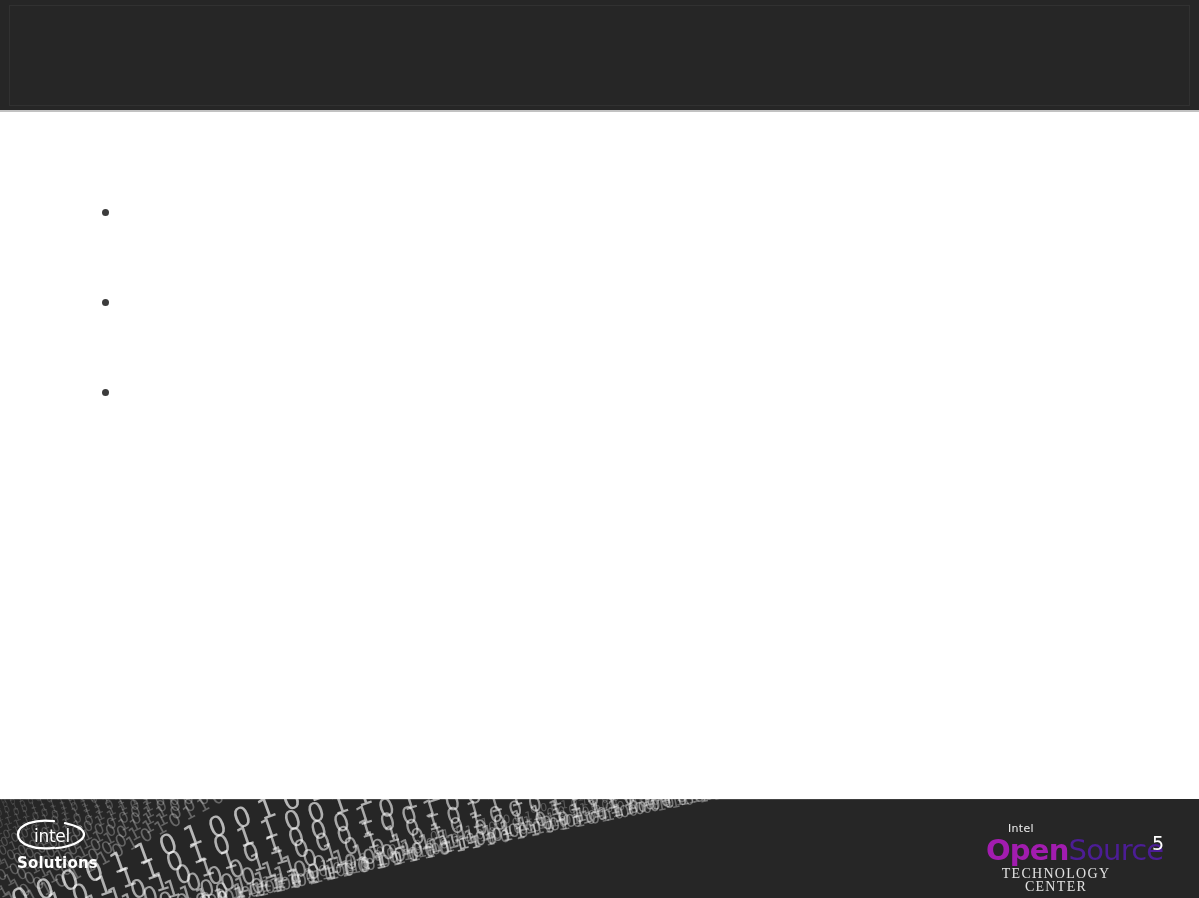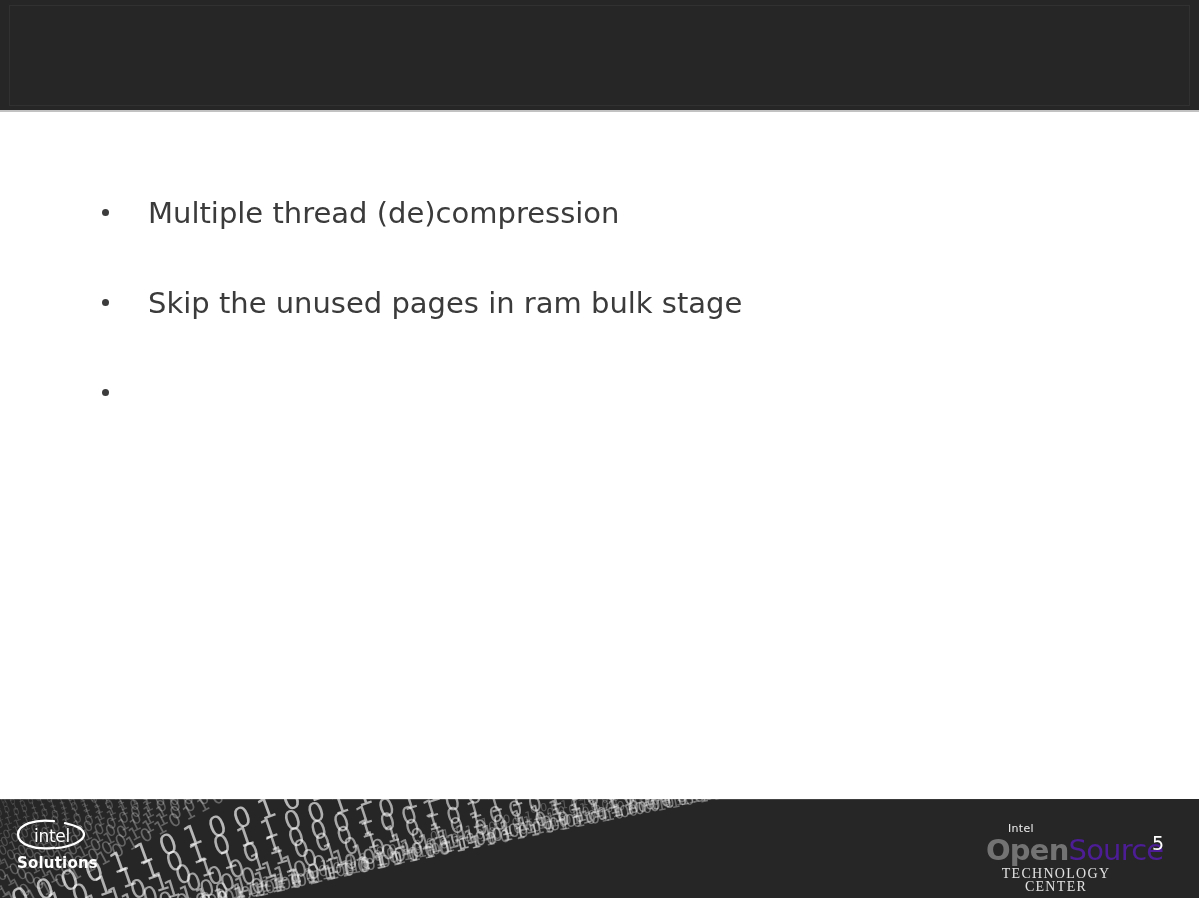--- a/index.html
+++ b/index.html
@@ -181,21 +181,21 @@
     color: #f0f0f0;
   }
   .ostc-main {
     font-size: 29px;
     line-height: 31px;
     letter-spacing: -0.8px;
     white-space: nowrap;
   }
   .ostc-open {
     font-weight: 700;
-    color: #737373;
+    color: #a21caf;
   }
   .ostc-source {
     font-weight: 400;
     color: #4c1d95;
   }
   .ostc-tc {
     font-size: 14px;
     line-height: 13px;
     font-weight: 400;
     letter-spacing: 1.3px;
@@ -222,25 +222,23 @@
 
   <div class="header-bar">
     <div class="header-inner-rule"></div>
   </div>
   <div class="header-bottom-edge"></div>
 
   <div class="body-area">
     <ul class="bullet-list">
       <li class="bullet-item">
         <span class="bullet-marker"></span>
-        <span class="bullet-text">Multiple thread (de)compression</span>
       </li>
       <li class="bullet-item">
         <span class="bullet-marker"></span>
-        <span class="bullet-text">Skip the unused pages in ram bulk stage</span>
       </li>
       <li class="bullet-item">
         <span class="bullet-marker"></span>
       </li>
     </ul>
   </div>
 
   <div class="footer-bar">
     <div class="footer-top-edge"></div>
     <div class="binary-art" id="binary-art">

